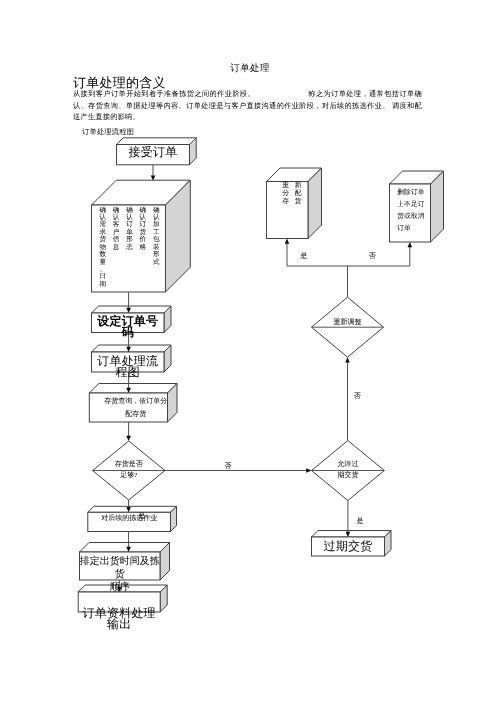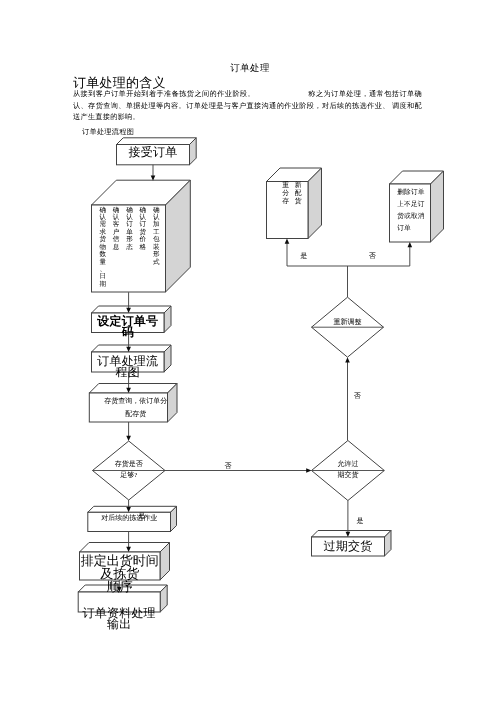--- a/index.html
+++ b/index.html
@@ -136,21 +136,21 @@
         <polygon class="arw" points="347.9,537 345.59999999999997,531.7 350.2,531.7"></polygon>
 </g>
   </svg>
 
 <div class="nodetext" style="left:116.5px;top:147.2px;width:73px;">接受订单</div>
 <div class="nodetext" style="left:91.5px;top:316.2px;width:72.5px;font-weight:bold;">设定订单号码</div>
 <div class="nodetext" style="left:91.5px;top:356.3px;width:72.5px;">订单处理流程图</div>
 <div class="nodetext" style="left:89.3px;top:394.6px;width:93px;font-size:7px;letter-spacing:0;line-height:13.2px;">存货查询，依订单分
 配存货</div>
 <div class="nodetext" style="left:87.8px;top:513.2px;width:82.7px;font-size:7px;letter-spacing:0;">对后续的拣选作业</div>
-<div class="nodetext" style="left:79.5px;top:553.8px;width:80.5px;font-size:13px;letter-spacing:0;line-height:13.2px;">排定出货时间及拣货
+<div class="nodetext" style="left:79.5px;top:553.8px;width:80.5px;font-size:10px;letter-spacing:0;line-height:13.2px;">排定出货时间及拣货
 顺序</div>
 <div class="nodetext" style="left:78.2px;top:595.5px;width:82px;margin-top:12px;">订单资料处理输出</div>
 <div class="nodetext" style="left:282.3px;top:181.2px;width:19.5px;font-size:6.8px;line-height:8.1px;text-align:justify;text-align-last:justify;">重新分配存货</div>
 <div class="nodetext" style="left:397.2px;top:185.5px;width:28.2px;font-size:6.7px;line-height:12.1px;text-align:left;">删除订单上不足订货或取消订单</div>
 <div class="nodetext" style="left:311.5px;top:541px;width:73px;">过期交货</div>
 <div class="nodetext" style="left:311.5px;top:317px;width:72px;font-size:7px;letter-spacing:0;">重新调整</div>
 <div class="nodetext" style="left:311.5px;top:458.5px;width:73px;font-size:7px;line-height:11.8px;letter-spacing:0;">允许过
 期交货</div>
 <div class="nodetext" style="left:92.5px;top:458.5px;width:72.5px;font-size:7px;line-height:11.8px;letter-spacing:0;">存货是否
 足够?</div>

